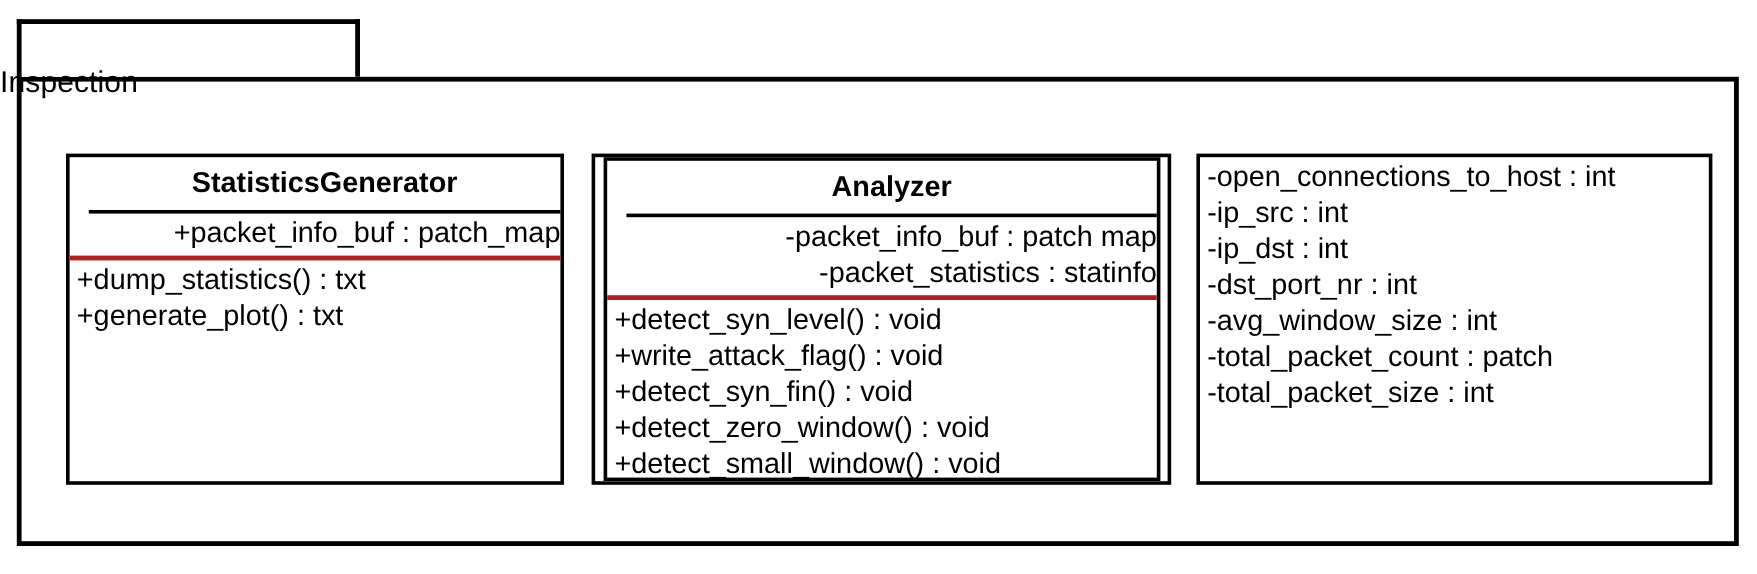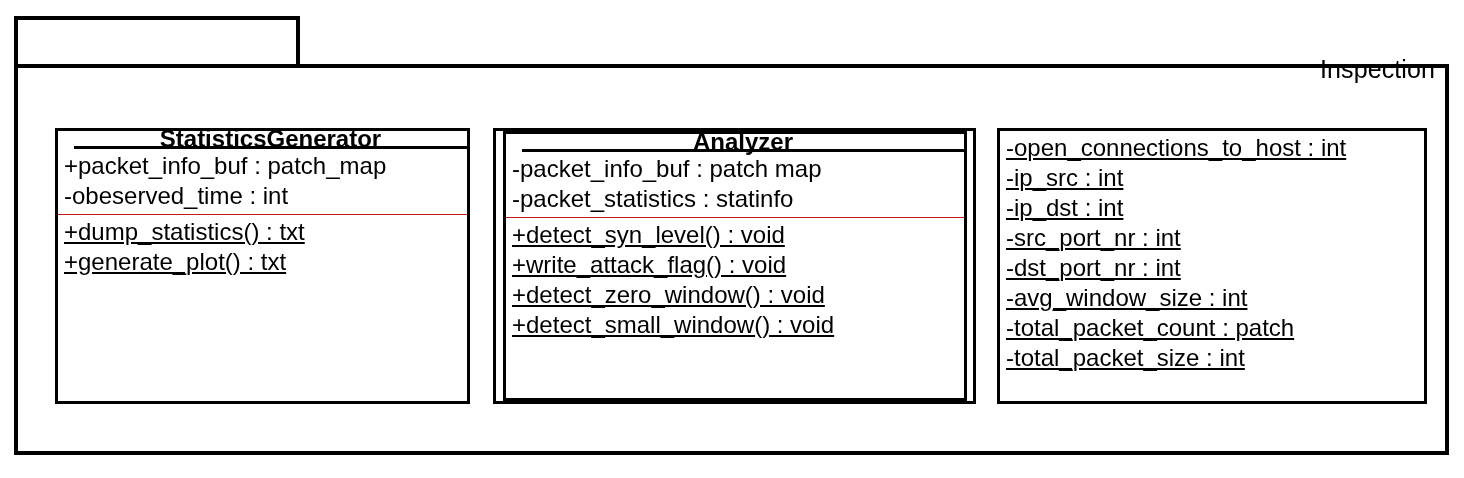--- a/index.html
+++ b/index.html
@@ -54,21 +54,21 @@
     box-sizing: border-box;
     border: 4px solid #000;
     background: #ffffff;
     z-index: 1;
   }
   .package-title {
     position: absolute;
     left: 0;
     top: 54px;
     width: 1435px;
-    text-align: right;
+    text-align: left;
     font-size: 25px;
     line-height: 30px;
     letter-spacing: 0.1px;
     z-index: 3;
     white-space: nowrap;
   }
 
   
   .uml-class {
     position: absolute;
@@ -87,44 +87,44 @@
     background: #ffffff;
     border: 3px solid #000;
     left: 7px;
     top: 0;
     right: 6px;
     bottom: 0;
   }
 
   .cls-header {
     box-sizing: border-box;
-    height: 18px;
+    height: 47px;
     border-bottom: 3px solid #000;
     display: flex;
     align-items: center;
     justify-content: center;
     margin-left: 16px;
   }
   .cls-header-text {
     font-size: 24px;
     font-weight: bold;
     line-height: 26px;
     white-space: nowrap;
   }
 
   .cls-compartment {
     box-sizing: border-box;
     padding: 2px 0 3px 4px;
   }
   .cls-compartment.attrs {
-    border-bottom: 1px solid #b91c1c;
+    border-bottom: 4px solid #b91c1c;
+    text-align: right;
   }
   .cls-compartment.methods {
     border-bottom: none;
-    text-decoration: underline;
   }
   .cls-row {
     font-size: 24px;
     line-height: 30px;
     white-space: nowrap;
     padding-left: 2px;
   }
 </style>
 </head>
 <body>
@@ -136,52 +136,51 @@
     <div class="package-body"></div>
   </div>
   <div class="package-title">Inspection</div>
 
   <div class="uml-class" style="left:55px; top:128px; width:415px; height:276px;">
     <div class="cls-header">
       <span class="cls-header-text">StatisticsGenerator</span>
     </div>
     <div class="cls-compartment attrs">
       <div class="cls-row">+packet_info_buf : patch_map</div>
-      <div class="cls-row">-obeserved_time : int</div>
     </div>
     <div class="cls-compartment methods">
       <div class="cls-row">+dump_statistics() : txt</div>
       <div class="cls-row">+generate_plot() : txt</div>
     </div>
   </div>
 
   <div class="uml-class has-outer-frame" style="left:493px; top:128px; width:483px; height:276px;">
     <div class="uml-inner">
       <div class="cls-header">
         <span class="cls-header-text">Analyzer</span>
       </div>
       <div class="cls-compartment attrs">
         <div class="cls-row">-packet_info_buf : patch map</div>
         <div class="cls-row">-packet_statistics : statinfo</div>
       </div>
       <div class="cls-compartment methods">
         <div class="cls-row">+detect_syn_level() : void</div>
         <div class="cls-row">+write_attack_flag() : void</div>
+        <div class="cls-row">+detect_syn_fin() : void</div>
         <div class="cls-row">+detect_zero_window() : void</div>
         <div class="cls-row">+detect_small_window() : void</div>
       </div>
     </div>
   </div>
 
   <div class="uml-class" style="left:997px; top:128px; width:430px; height:276px;">
     <div class="cls-compartment methods">
       <div class="cls-row">-open_connections_to_host : int</div>
       <div class="cls-row">-ip_src : int</div>
       <div class="cls-row">-ip_dst : int</div>
-      <div class="cls-row">-src_port_nr : int</div>
       <div class="cls-row">-dst_port_nr : int</div>
       <div class="cls-row">-avg_window_size : int</div>
       <div class="cls-row">-total_packet_count : patch</div>
       <div class="cls-row">-total_packet_size : int</div>
     </div>
   </div>
 
 </div>
 
 </body></html>

